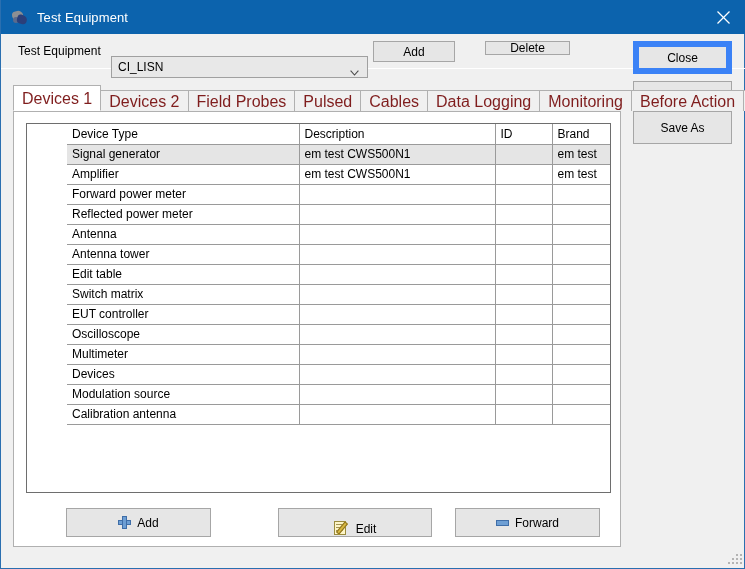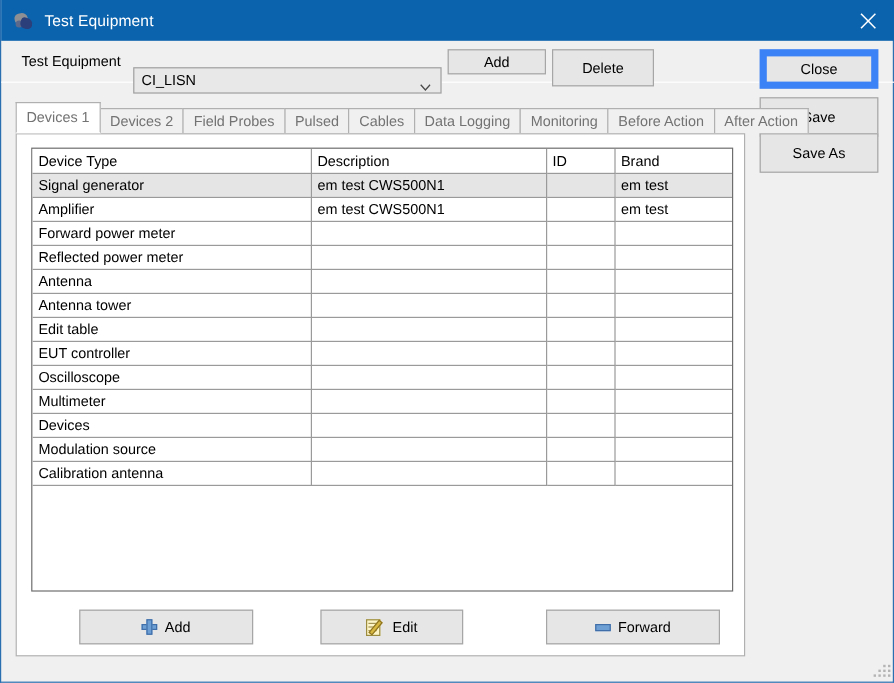--- a/index.html
+++ b/index.html
@@ -130,22 +130,22 @@
     cursor: default;
     padding: 0;
   }
   #btn-add-top {
     position: absolute;
     left: 372px; top: 41px;
     width: 82px; height: 21px;
   }
   #btn-delete-top {
     position: absolute;
-    left: 459px; top: 41px;
-    width: 85px; height: 31px; text-align: center;
+    left: 484px; top: 41px;
+    width: 85px; height: 14px; text-align: center;
   }
 
   
   #btn-close {
     position: absolute;
     left: 632px; top: 41px;
     width: 99px; height: 33px;
     border: 6px solid #3b82f6;
     background: #e6e6e6;
   }
@@ -171,27 +171,27 @@
     position: absolute;
     left: 0; top: 0;
     height: 25px;
     display: flex;
     align-items: flex-end;
   }
   .tab {
     height: 21px;
     line-height: 21px;
     padding: 0 8px;
-    font-size: 12px;
+    font-size: 16px;
     background: #f0f0f0;
     border: 1px solid #b0b0b0;
     border-bottom: none;
     box-sizing: border-box;
     margin-right: -1px;
-    color: #737373;
+    color: #7f1d1d;
     cursor: default;
     white-space: nowrap;
   }
   .tab.active {
     height: 26px;
     line-height: 25px;
     background: #ffffff;
     border: 1px solid #b0b0b0;
     border-bottom: 1px solid #ffffff;
     position: relative;
@@ -214,20 +214,21 @@
     border: 1px solid #6e6e6e;
     box-sizing: border-box;
     background: #ffffff;
     overflow: hidden;
   }
   table.dg {
     border-collapse: collapse;
     width: 100%;
     table-layout: fixed;
     font-size: 12px;
+    margin-left: 40px;
   }
   table.dg th, table.dg td {
     border-right: 1px solid #9a9a9a;
     border-bottom: 1px solid #9a9a9a;
     height: 20px;
     padding: 0 0 0 5px;
     text-align: left;
     font-weight: normal;
     font-size: 12px;
     color: #000;
@@ -247,21 +248,21 @@
     background: #e6e6e6;
     border: 1px solid #a6a6a6;
     box-sizing: border-box;
     display: flex;
     align-items: center;
     justify-content: center;
     font-size: 12px;
     cursor: default;
   }
   #bbtn-add    { left: 52px;  top: 396px; width: 145px; }
-  #bbtn-edit   { left: 253px; top: 396px; width: 119px; }
+  #bbtn-edit   { left: 264px; top: 396px; width: 154px; align-items: flex-end; }
   #bbtn-remove { left: 441px; top: 396px; width: 145px; }
   .bbtn .lbl { margin-left: 6px; }
 
   .icon-plus { width: 13px; height: 13px; position: relative; flex: none; }
   .icon-plus .h, .icon-plus .v {
     position: absolute; background: #6e9fd4; border: 1px solid #3f6ea8;
     box-sizing: border-box;
   }
   .icon-plus .h { left: 0; top: 4px; width: 13px; height: 5px; }
   .icon-plus .v { left: 4px; top: 0; width: 5px; height: 13px; }
@@ -403,20 +404,26 @@
                 <td></td>
                 <td></td>
               </tr>
               <tr class="">
                 <td>Edit table</td>
                 <td></td>
                 <td></td>
                 <td></td>
               </tr>
               <tr class="">
+                <td>Switch matrix</td>
+                <td></td>
+                <td></td>
+                <td></td>
+              </tr>
+              <tr class="">
                 <td>EUT controller</td>
                 <td></td>
                 <td></td>
                 <td></td>
               </tr>
               <tr class="">
                 <td>Oscilloscope</td>
                 <td></td>
                 <td></td>
                 <td></td>

